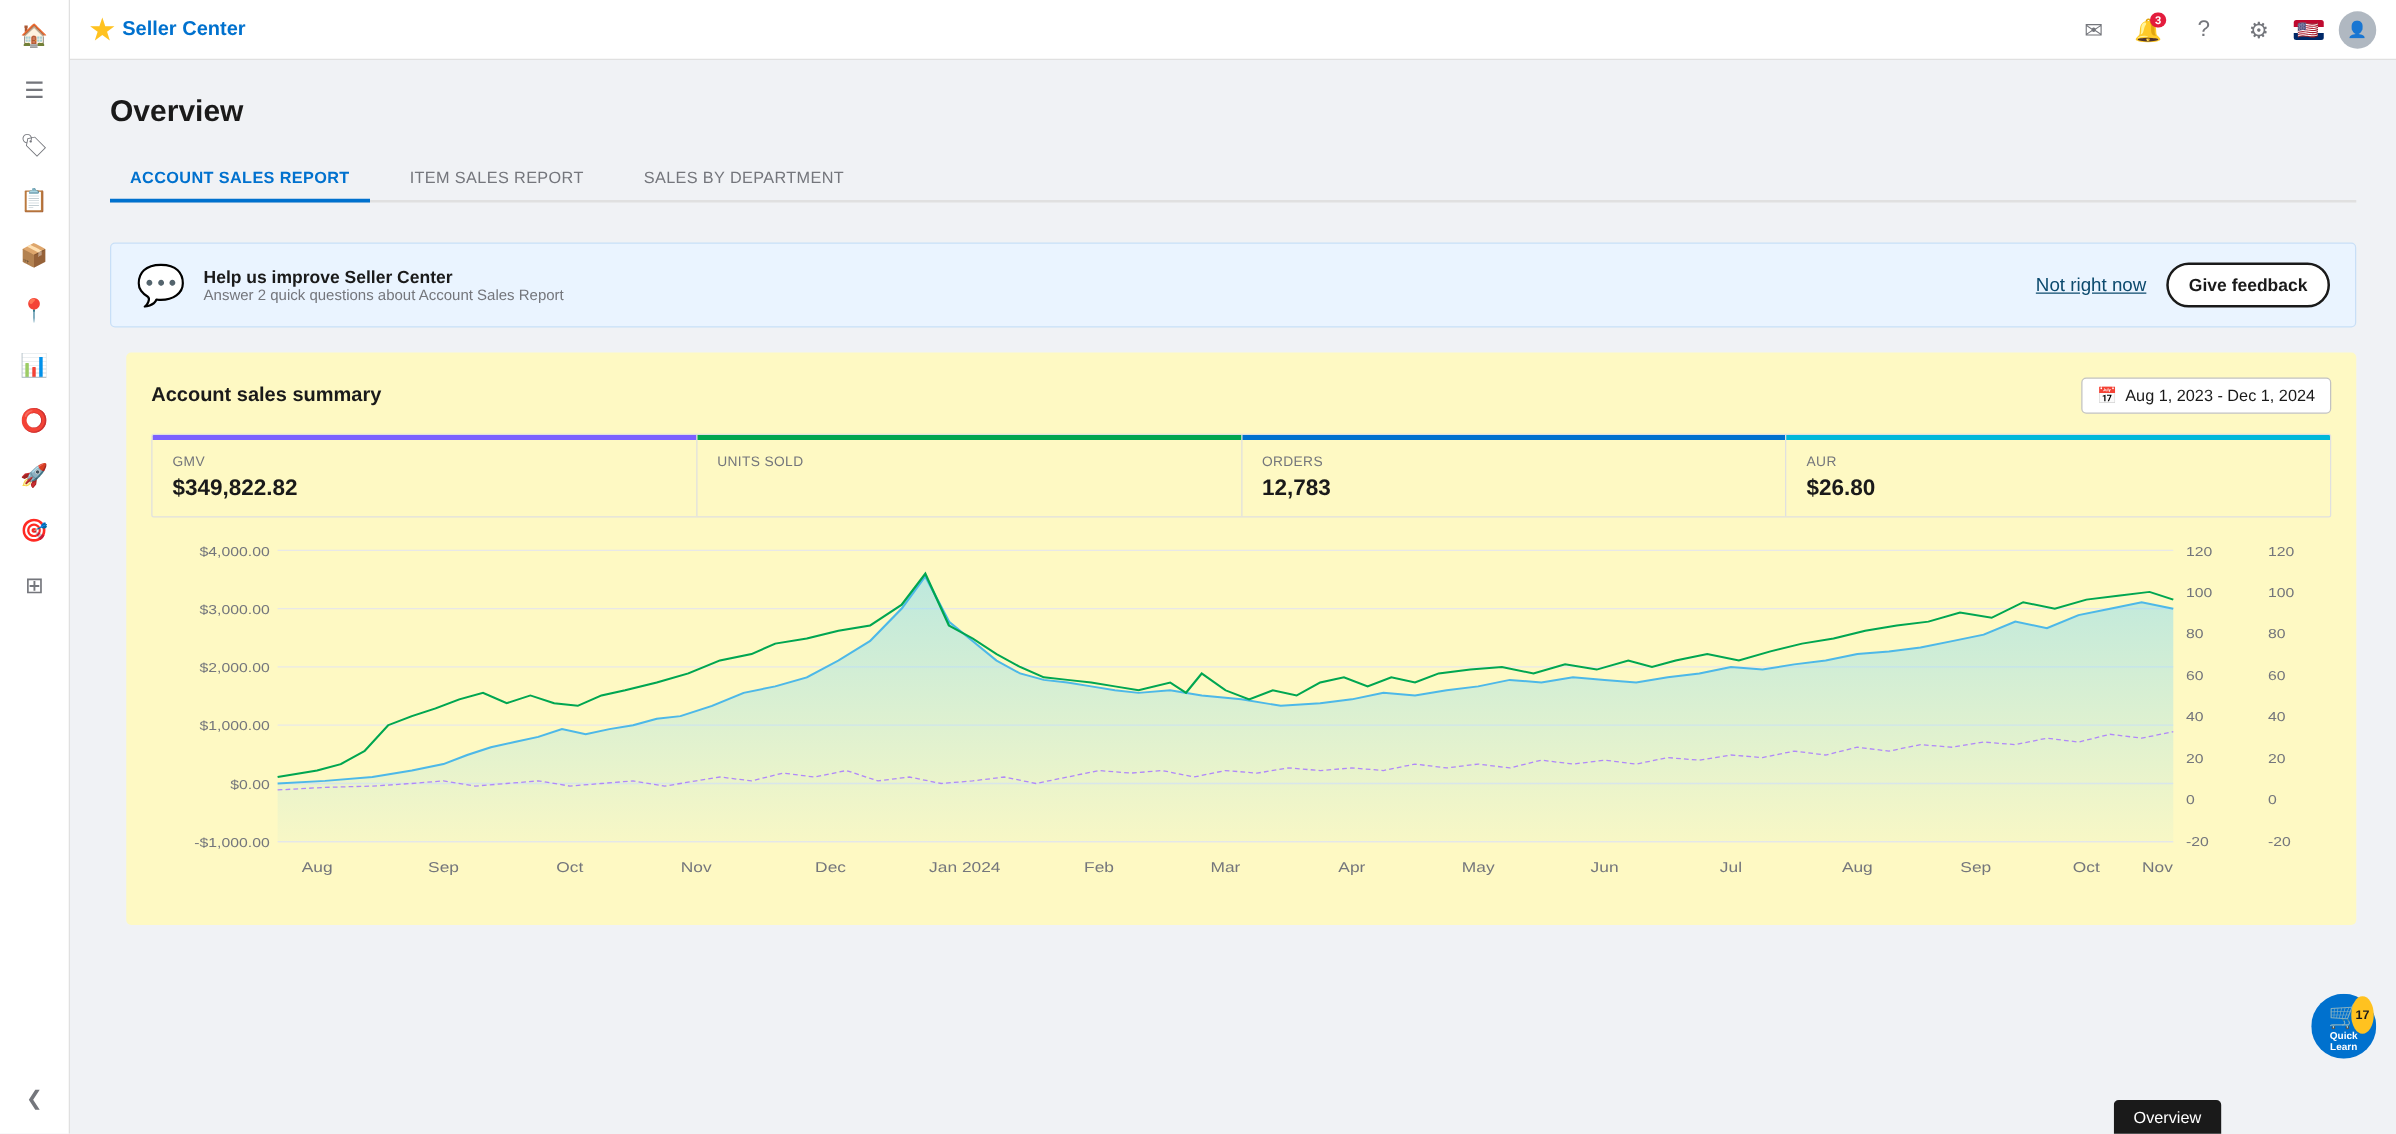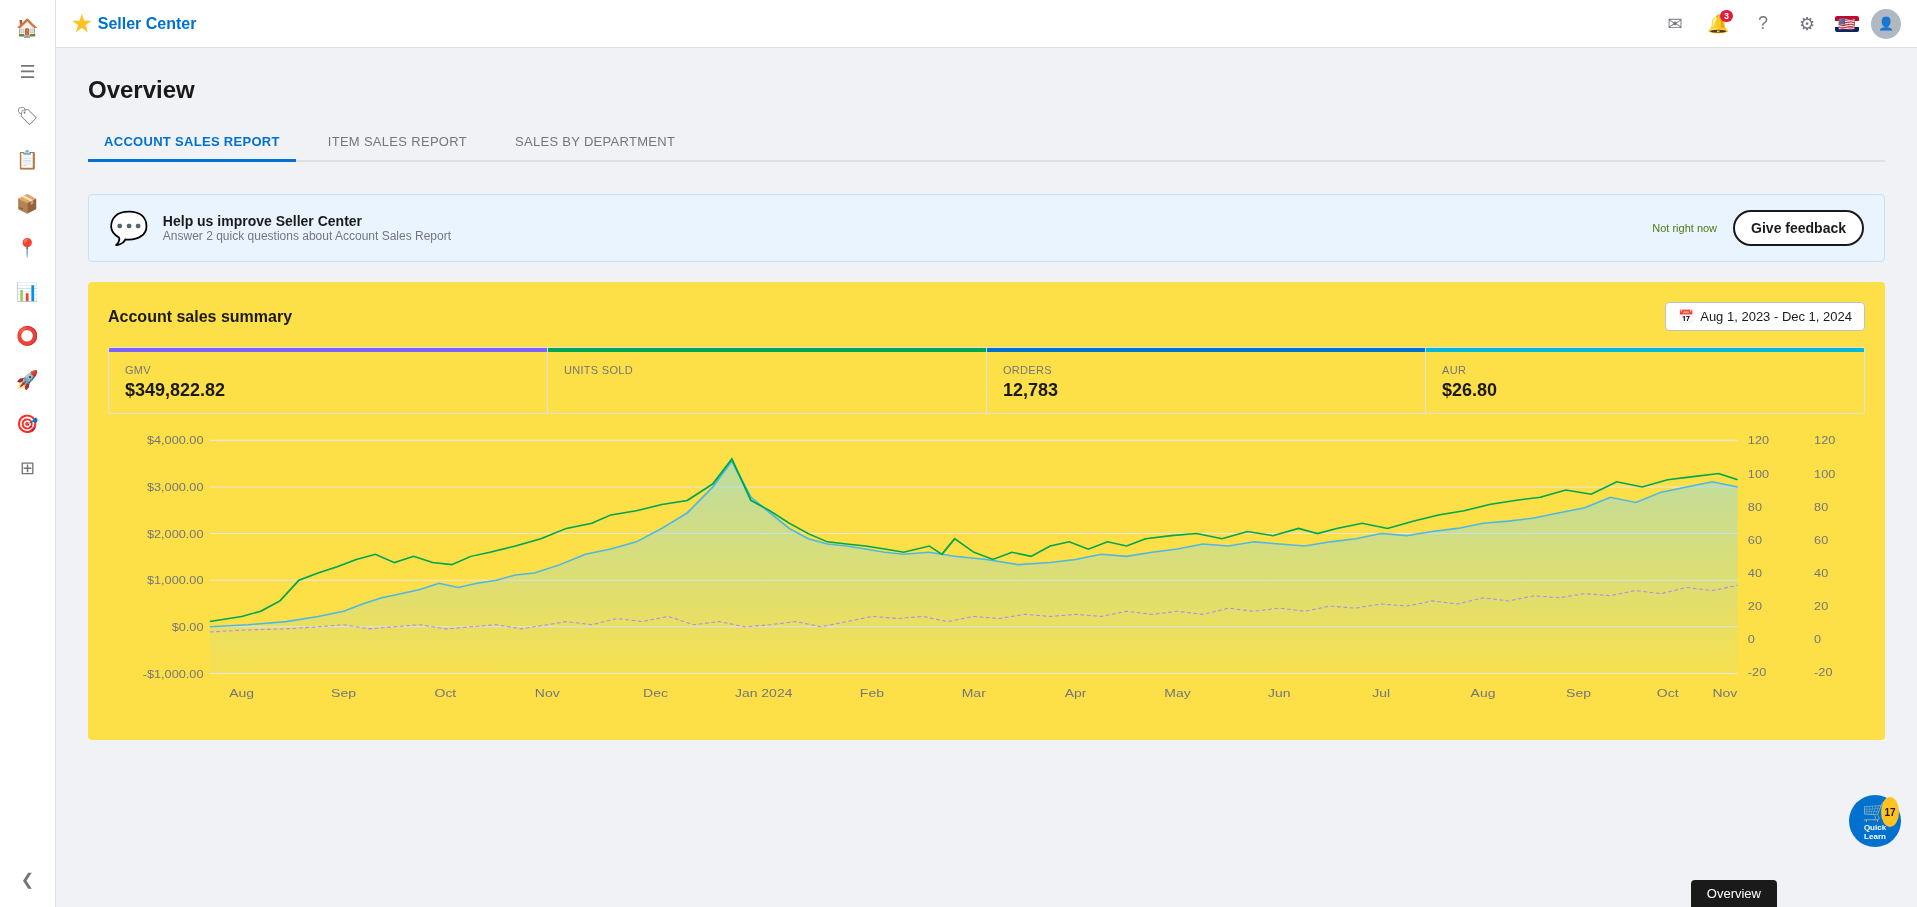--- a/index.html
+++ b/index.html
@@ -182,41 +182,43 @@
       font-size: 12px;
       color: #74767c;
     }
     .feedback-banner-actions {
       margin-left: auto;
       display: flex;
       align-items: center;
       gap: 16px;
     }
     .not-right-now {
-      font-size: 11px;
-      color: #4d7c0f;
-      cursor: pointer;
+      font-size: 15px;
+      color: #0c4a6e;
+      cursor: pointer;
+      text-decoration: underline;
     }
     .give-feedback-btn {
       padding: 8px 16px;
       border: 2px solid #1a1a1a;
       background: #fff;
       border-radius: 20px;
       font-size: 14px;
       font-weight: 600;
       cursor: pointer;
       color: #1a1a1a;
     }
 
     
     .summary-card {
-      background: #fde047;
+      background: #fef9c3;
       border-radius: 4px;
       padding: 20px;
       margin-bottom: 0;
+      margin-left: 13px;
     }
     .summary-header {
       display: flex;
       align-items: center;
       justify-content: space-between;
       margin-bottom: 16px;
     }
     .summary-title {
       font-size: 16px;
       font-weight: 600;

